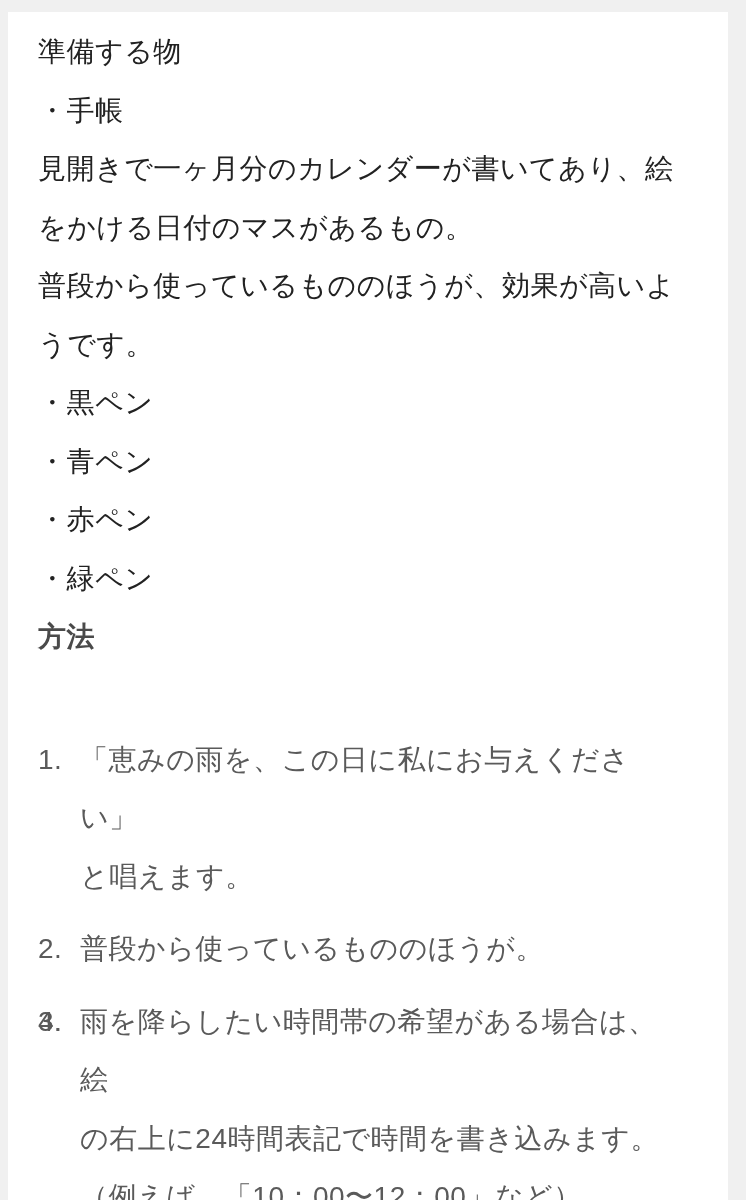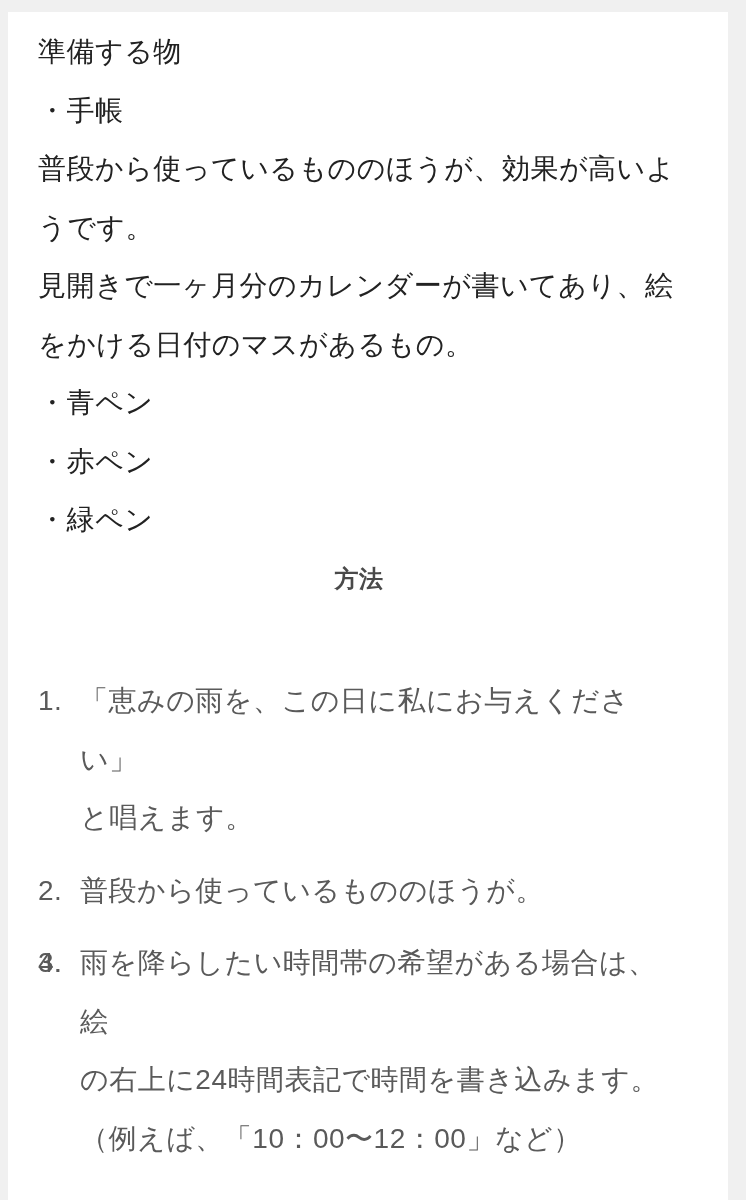--- a/index.html
+++ b/index.html
@@ -28,26 +28,25 @@
     line-height: 58.5px;
     letter-spacing: 0.5px;
     color: #222222;
   }
   .para {
     margin: 0;
     white-space: pre-line;
   }
   .method-heading {
     margin: 0;
-    font-size: 24px;
+    font-size: 28px;
     line-height: 58.5px;
     font-weight: bold;
     color: #4a4a4a;
     white-space: pre-line;
-    text-align: center;
   }
   ol.steps {
     list-style: none;
     margin: 64px 0 0 0;
     padding: 0;
     color: #5a5a5a;
   }
   ol.steps li {
     position: relative;
     margin: 0 0 14px 0;
@@ -63,24 +62,25 @@
   }
 </style>
 </head>
 <body>
 
 <div class="viewport">
   <div class="card">
 
     <p class="para">準備する物</p>
     <p class="para">・手帳</p>
+    <p class="para">見開きで一ヶ月分のカレンダーが書いてあり、絵
+をかける日付のマスがあるもの。</p>
     <p class="para">普段から使っているもののほうが、効果が高いよ
 うです。</p>
-    <p class="para">見開きで一ヶ月分のカレンダーが書いてあり、絵
-をかける日付のマスがあるもの。</p>
+    <p class="para">・黒ペン</p>
     <p class="para">・青ペン</p>
     <p class="para">・赤ペン</p>
     <p class="para">・緑ペン</p>
 
     <h2 class="method-heading">方法</h2>
 
     <ol class="steps">
       <li>
         <span class="num">1.</span>
         <span class="txt">「恵みの雨を、この日に私にお与えください」

